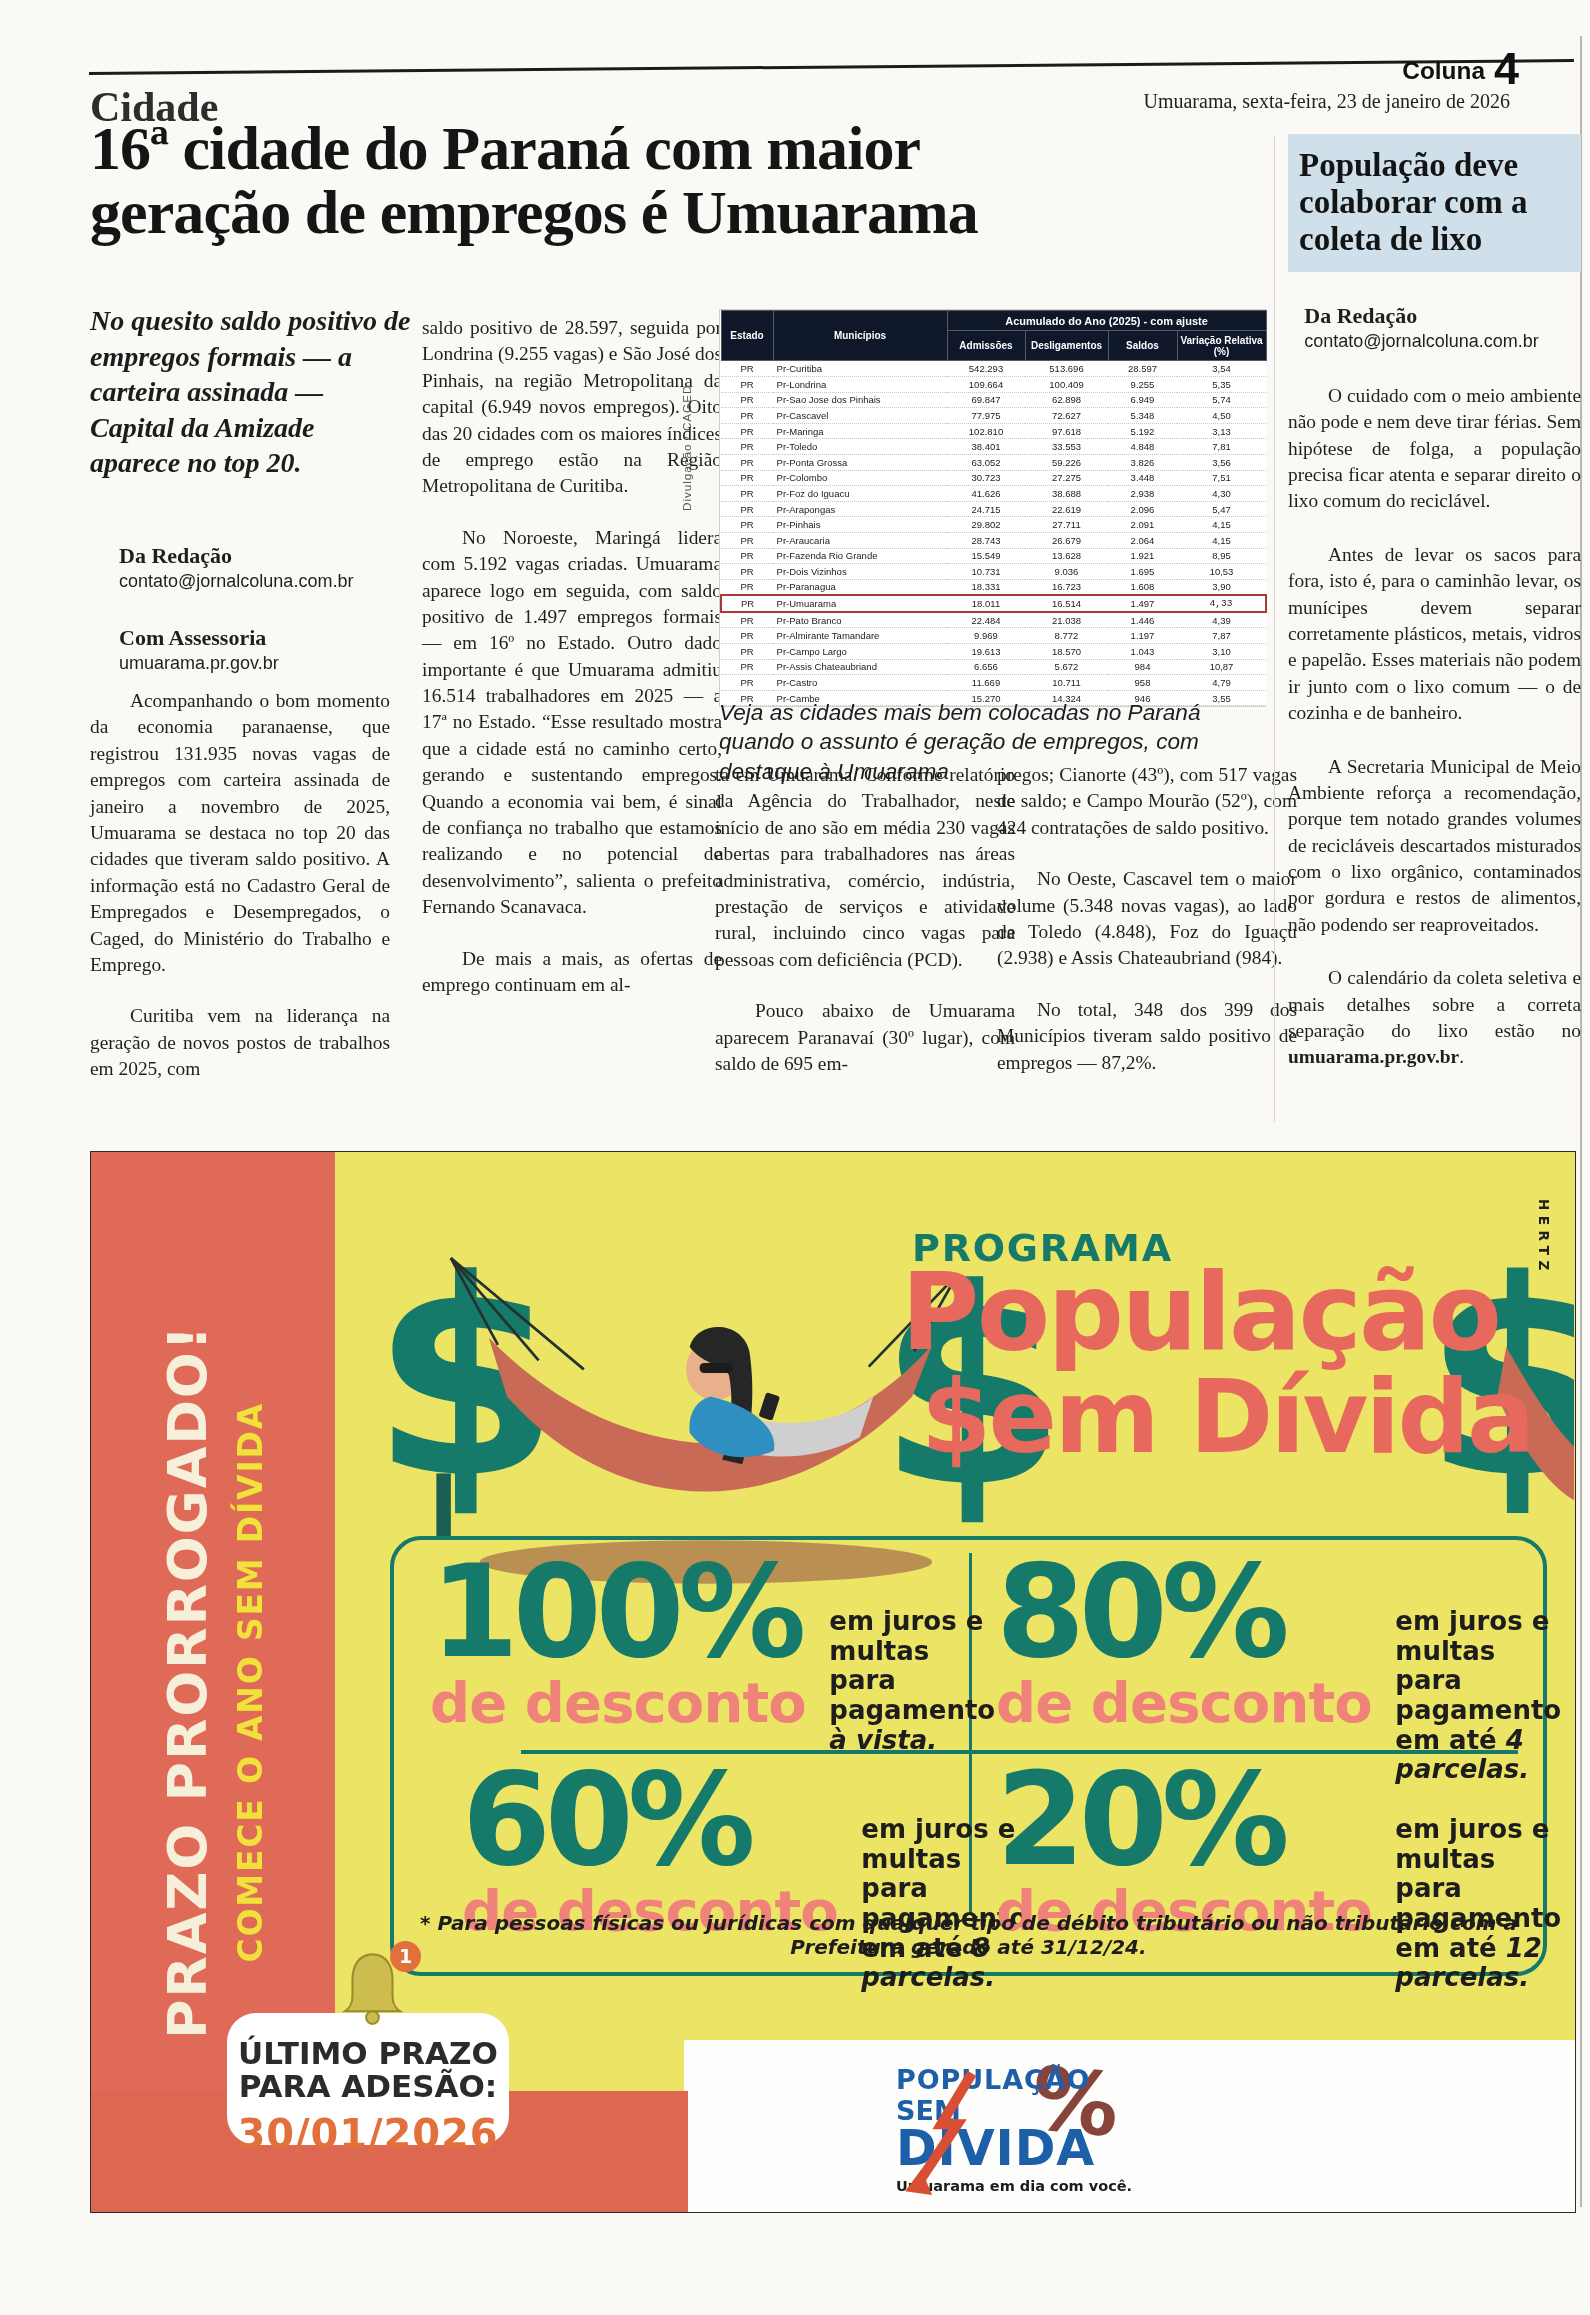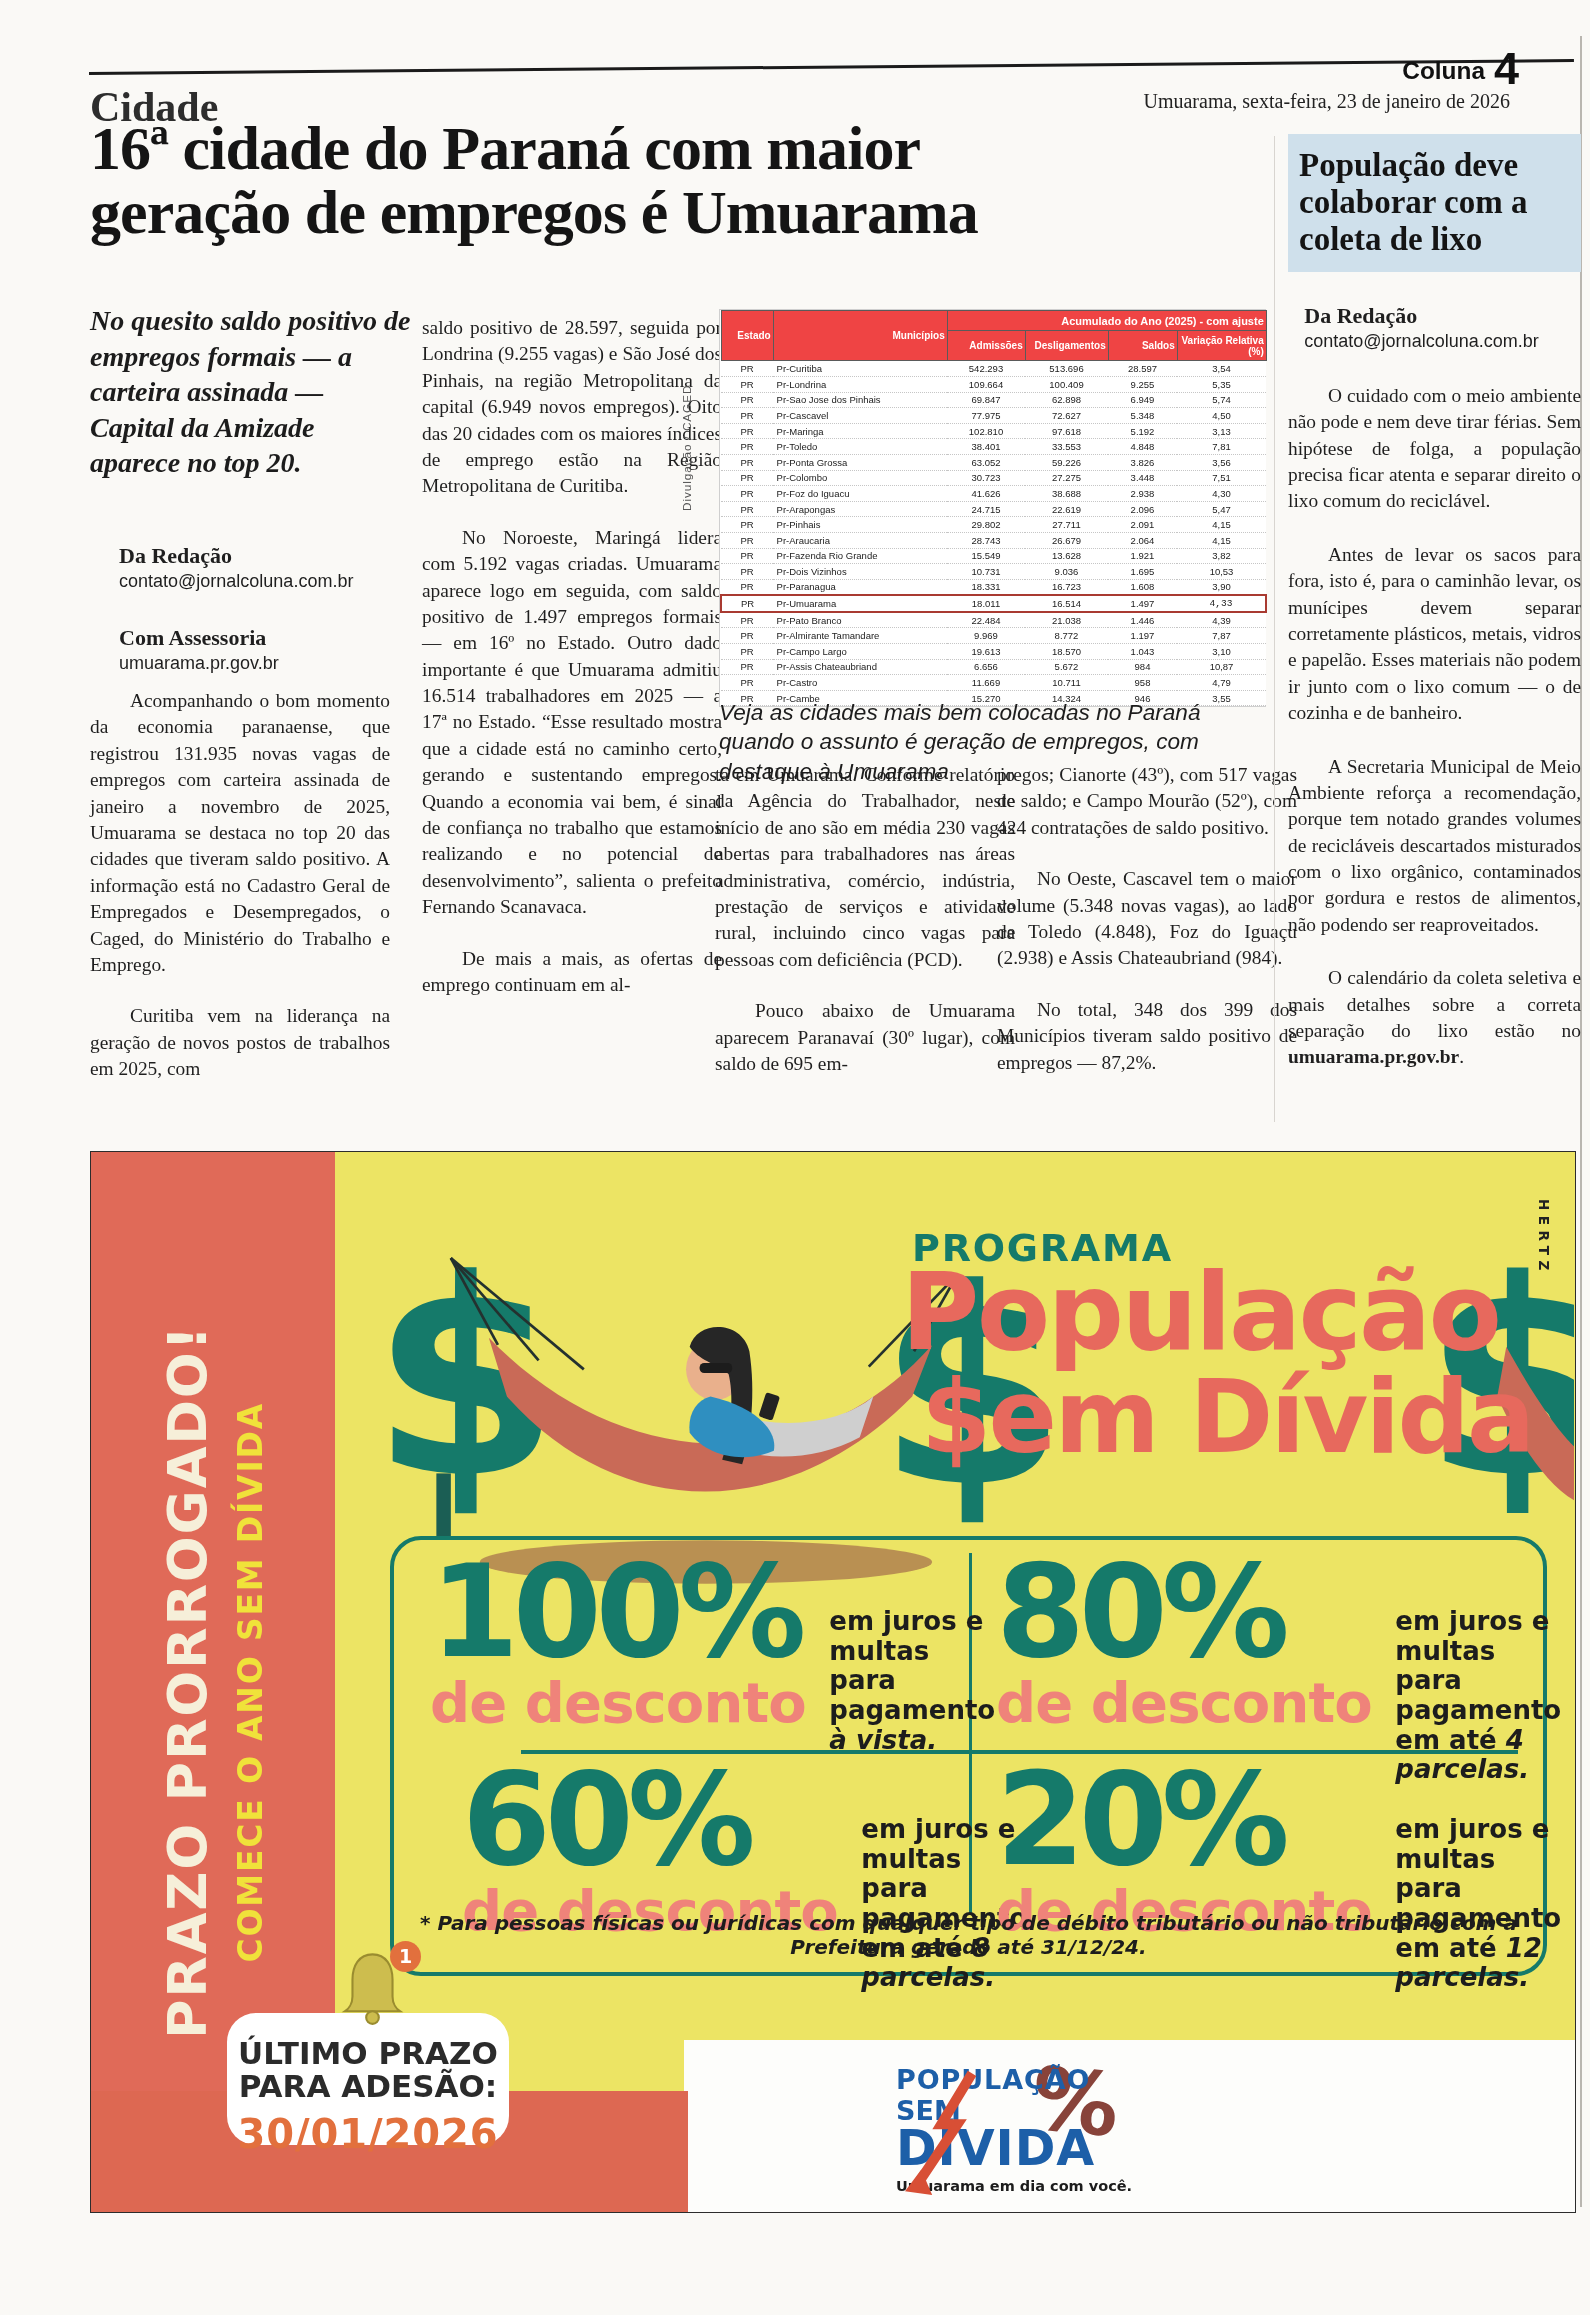--- a/index.html
+++ b/index.html
@@ -34,22 +34,22 @@
   .col3{left:715px;top:762px;height:362px;}
   .col4{left:997px;top:762px;height:362px;}
 
   
   .photo-credit{position:absolute;left:680px;top:312px;width:16.3px;height:199px;
                 font-family:"Liberation Sans",sans-serif;font-size:11.8px;color:#555;
                 writing-mode:vertical-rl;transform:rotate(180deg);letter-spacing:0.9px;}
   .tablewrap{position:absolute;left:719px;top:309px;width:545px;background:#fff;
              border:0.9px solid #cfcfcf;font-family:"Liberation Sans",sans-serif;}
   table.caged{border-collapse:collapse;table-layout:fixed;width:100%;}
-  table.caged th{background:#ef4444;color:#fff;font-weight:bold;font-size:10px;padding:3.6px 1.8px;
-                 border:0.9px solid #5a5a5a;text-align:right;}
+  table.caged th{background:#0f172a;color:#fff;font-weight:bold;font-size:10px;padding:3.6px 1.8px;
+                 border:0.9px solid #5a5a5a;text-align:center;}
   table.caged th.group{font-size:11px;}
   table.caged td{font-size:9.5px;color:#222;padding:1.8px 3.6px;border-bottom:0.9px dotted #c6c6c6;
                  text-align:center;white-space:nowrap;overflow:hidden;background:#fff;}
   table.caged td.muni{text-align:left;}
   table.caged tr.hl td{border-top:2.7px solid #a93a31;border-bottom:2.7px solid #a93a31;}
   table.caged tr.hl td:first-child{border-left:2.7px solid #a93a31;}
   table.caged tr.hl td:last-child{border-right:2.7px solid #a93a31;font-family:Liberation Mono, monospace;}
   .table-caption{position:absolute;left:719px;top:698px;width:556px;
                  font-family:"Liberation Sans",sans-serif;font-style:italic;font-size:22.6px;
                  line-height:1.3;color:#1d1d1d;}
@@ -295,21 +295,21 @@
             <td>26.679</td>
             <td>2.064</td>
             <td>4,15</td>
           </tr>
           <tr>
             <td>PR</td>
             <td class="muni">Pr-Fazenda Rio Grande</td>
             <td>15.549</td>
             <td>13.628</td>
             <td>1.921</td>
-            <td>3,82</td>
+            <td>8,95</td>
           </tr>
           <tr>
             <td>PR</td>
             <td class="muni">Pr-Dois Vizinhos</td>
             <td>10.731</td>
             <td>9.036</td>
             <td>1.695</td>
             <td>10,53</td>
           </tr>
           <tr>

